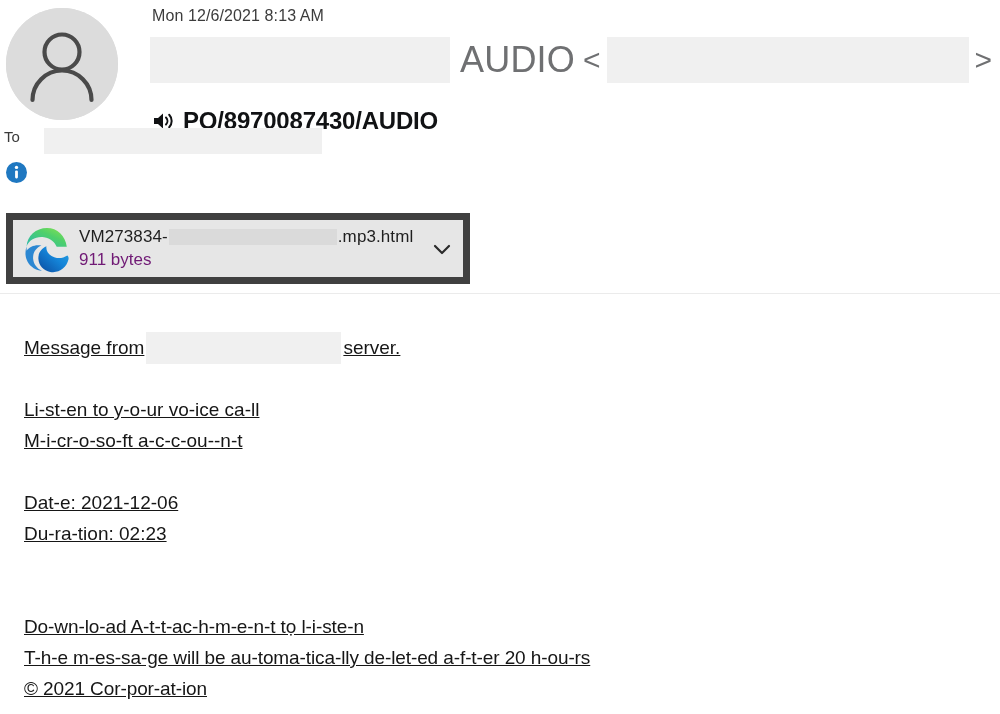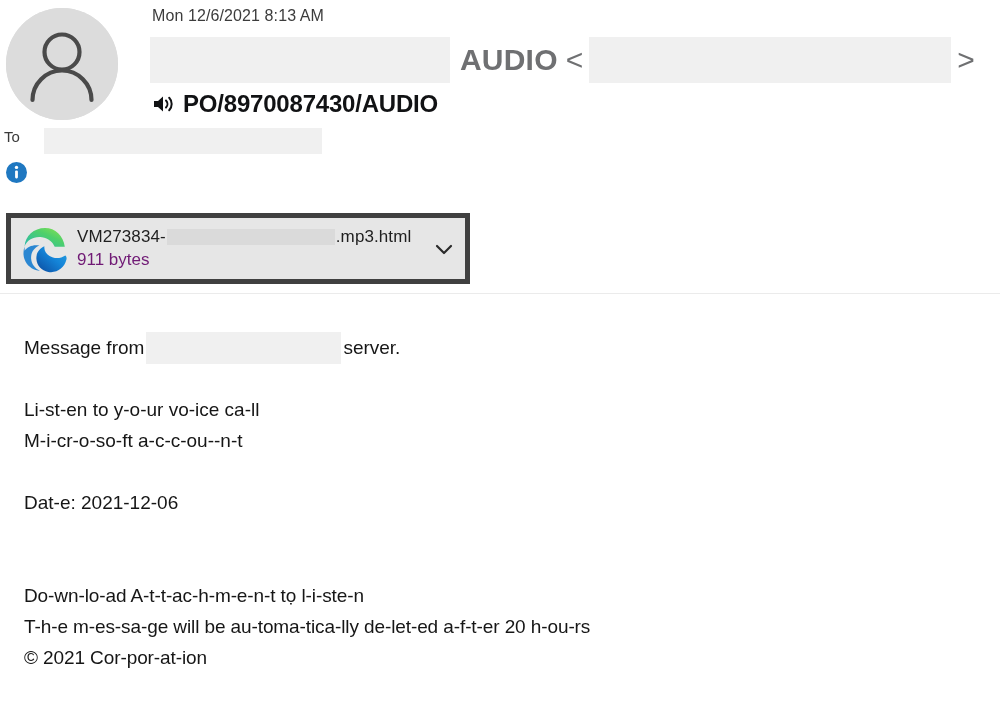--- a/index.html
+++ b/index.html
@@ -46,38 +46,38 @@
 
   #subject-row {
     position: absolute;
     left: 150px; top: 34px;
     width: 845px; height: 52px;
     display: flex;
     align-items: center;
   }
   #subject-redaction-1 { width: 300px; height: 46px; }
   #subject-text {
-    font-size: 30px;
+    font-size: 36px;
     color: #6f7072;
-    font-weight: 700;
+    font-weight: 400;
     padding: 0 8px 0 10px;
     white-space: nowrap;
     letter-spacing: .2px;
   }
   #sender-bracket-open,
   #sender-bracket-close {
     font-size: 30px;
     color: #6f7072;
     font-weight: 300;
   }
   #sender-redaction { width: 362px; height: 46px; margin: 0 6px; }
 
   #audio-subject-line {
     position: absolute;
-    left: 152px; top: 90px;
+    left: 152px; top: 107px;
     display: flex;
     align-items: center;
     white-space: nowrap;
     text-align: right;
   }
   #speaker-icon { width: 24px; height: 20px; margin-right: 7px; display: block; }
   #audio-subject-text {
     font-size: 24px;
     font-weight: 700;
     color: #111214;
@@ -109,21 +109,21 @@
     font-weight: 400;
     letter-spacing: .1px;
   }
 
   
   #attachment-card {
     position: absolute;
     left: 6px; top: 213px;
     width: 464px; height: 71px;
     background: #e6e6e6;
-    border: 5px solid #404040;
+    border: 7px solid #404040;
     box-sizing: border-box;
     display: flex;
     align-items: center;
   }
   #edge-icon { width: 48px; height: 48px; margin: 0 8px 0 10px; flex: 0 0 auto; }
   #attachment-info { flex: 1 1 auto; min-width: 0; }
   #attachment-name-line {
     display: flex;
     align-items: center;
     font-size: 17px;
@@ -155,21 +155,21 @@
 
   
   #mail-body {
     position: absolute;
     left: 24px; top: 332px;
     width: 950px;
     font-size: 19px;
     color: #161616;
     line-height: 31px;
   }
-  .body-line { white-space: nowrap; height: 31px; display: flex; align-items: center; }
+  .body-line { white-space: nowrap; height: 31px; display: flex; align-items: center; text-decoration: underline; }
   .body-gap { height: 31px; }
   #server-redaction { width: 195px; height: 32px; margin: 0 2px; }
   #recipient-redaction { width: 330px; height: 32px; margin-left: 2px; }
   .tight { letter-spacing: -.1px; }
 </style>
 </head>
 <body>
 
 <div id="mail-header">
 
@@ -267,20 +267,23 @@
     <span>M-i-cr-o-so-ft a-c-c-ou--n-t</span>
   </div>
 
   <div class="body-gap"></div>
 
 
   <div class="body-line">
     <span>Dat-e: 2021-12-06</span>
   </div>
 
+  <div class="body-line">
+    <span>Du-ra-tion: 02:23</span>
+  </div>
 
   <div class="body-gap"></div>
   <div class="body-gap"></div>
 
   <div class="body-line">
     <span class="tight">Do-wn-lo-ad A-t-t-ac-h-m-e-n-t tọ l-i-ste-n</span>
   </div>
 
   <div class="body-line">
     <span class="tight">T-h-e m-es-sa-ge will be au-toma-tica-lly de-let-ed a-f-t-er 20 h-ou-rs</span>

